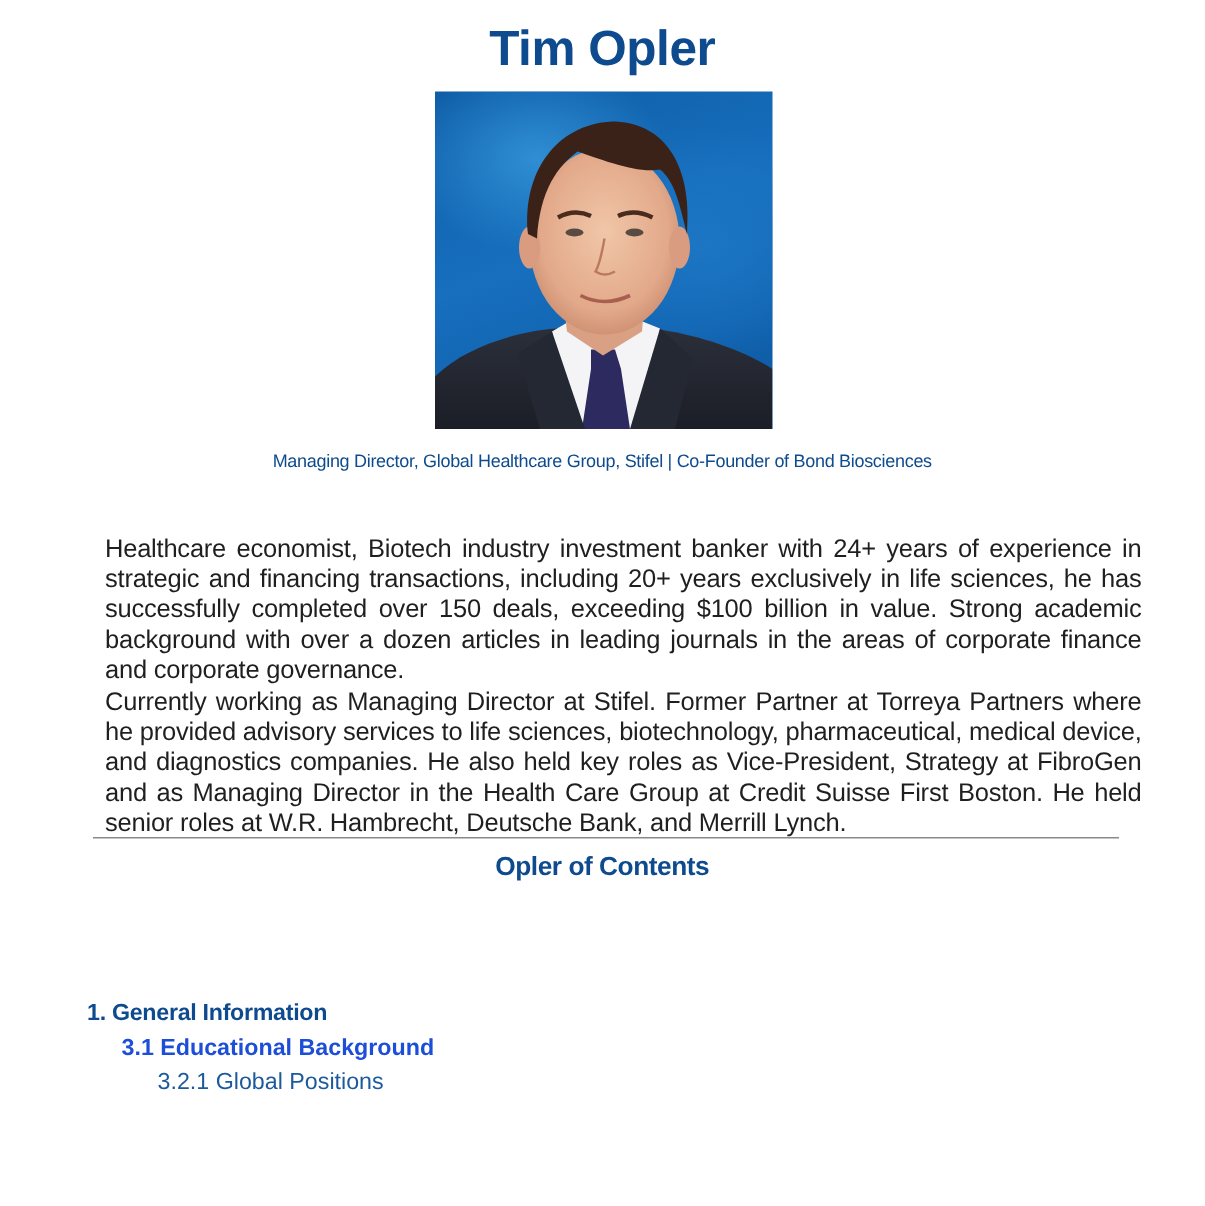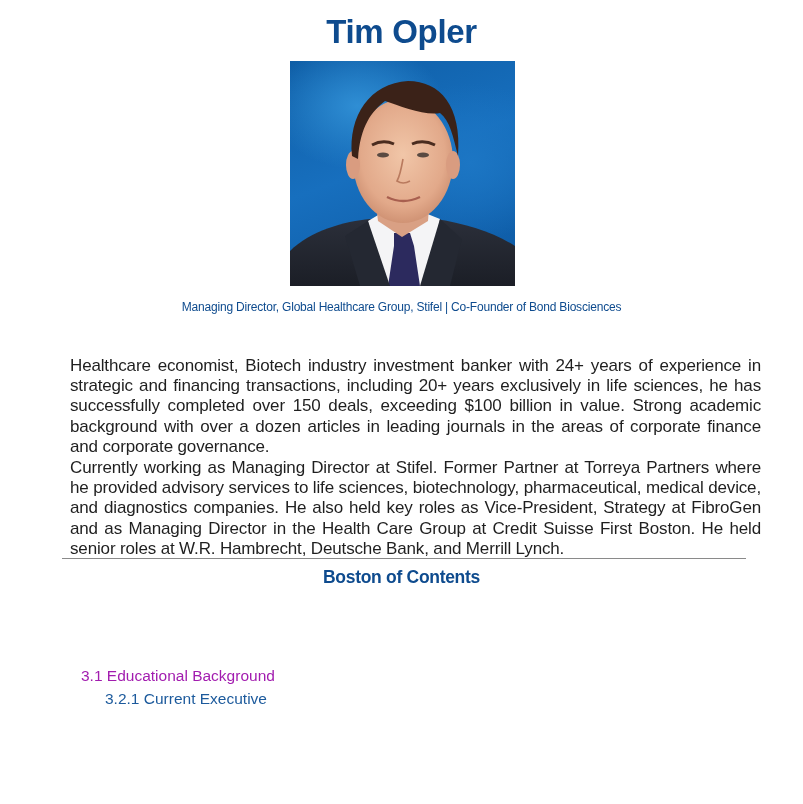--- a/index.html
+++ b/index.html
@@ -37,21 +37,21 @@
       position: absolute; left: 62px; top: 558px; width: 684px; height: 0;
       border-top: 1.5px solid #8a8a8a;
     }
     .toc-title {
       position: absolute; top: 567px; left: 0; width: 803px; text-align: center;
       font-size: 17.5px; font-weight: bold; color: #0e4b8e; letter-spacing: -0.3px;
     }
     .toc { position: absolute; left: 58px; top: 664px; margin: 0; padding: 0; list-style: none; }
     .toc li { height: 23.2px; line-height: 23.2px; color: #0e4b8e; white-space: nowrap; font-size: 15.5px; cursor: pointer; }
     .toc li.l1 { font-weight: bold; padding-left: 0; letter-spacing: -0.2px; }
-    .toc li.l2 { padding-left: 23px; font-weight: normal; color: #a21caf; text-align: center; }
+    .toc li.l2 { padding-left: 23px; font-weight: bold; color: #1d4ed8; text-align: center; }
     .toc li.l3 { padding-left: 47px; font-weight: normal; color: #1c5a9c; }
   </style>
 </head>
 <body>
 
 <h1 class="title">Tim Opler</h1>
 
 <div class="photo" title="Portrait of Tim Opler">
   <svg viewBox="0 0 225 225">
     <defs>
@@ -96,18 +96,19 @@
   </svg>
 </div>
 
 <div class="subtitle">Managing Director, Global Healthcare Group, Stifel | Co-Founder of Bond Biosciences</div>
 
 <p class="para p1">Healthcare  economist, Biotech industry investment banker with 24+ years of experience in strategic and financing transactions, including 20+ years exclusively in life sciences, he has successfully completed over 150 deals, exceeding $100 billion in value. Strong academic background with over a dozen articles in leading journals in the areas of corporate finance and corporate governance.</p>
 <p class="para p2">Currently working as Managing Director at Stifel. Former Partner at Torreya Partners where he provided advisory services to life sciences, biotechnology, pharmaceutical, medical device, and diagnostics companies. He also held key roles as Vice-President, Strategy at FibroGen and as Managing Director in the Health Care Group at Credit Suisse First Boston. He held senior roles at W.R. Hambrecht, Deutsche Bank, and Merrill Lynch.</p>
 
 <div class="divider"></div>
 
-<div class="toc-title">Boston of Contents</div>
+<div class="toc-title">Opler of Contents</div>
 
 <ul class="toc">
+  <li class="l1">1. General Information</li>
   <li class="l2">3.1 Educational Background</li>
-  <li class="l3">3.2.1 Current Executive</li>
+  <li class="l3">3.2.1 Global Positions</li>
 </ul>
 
 </body></html>

